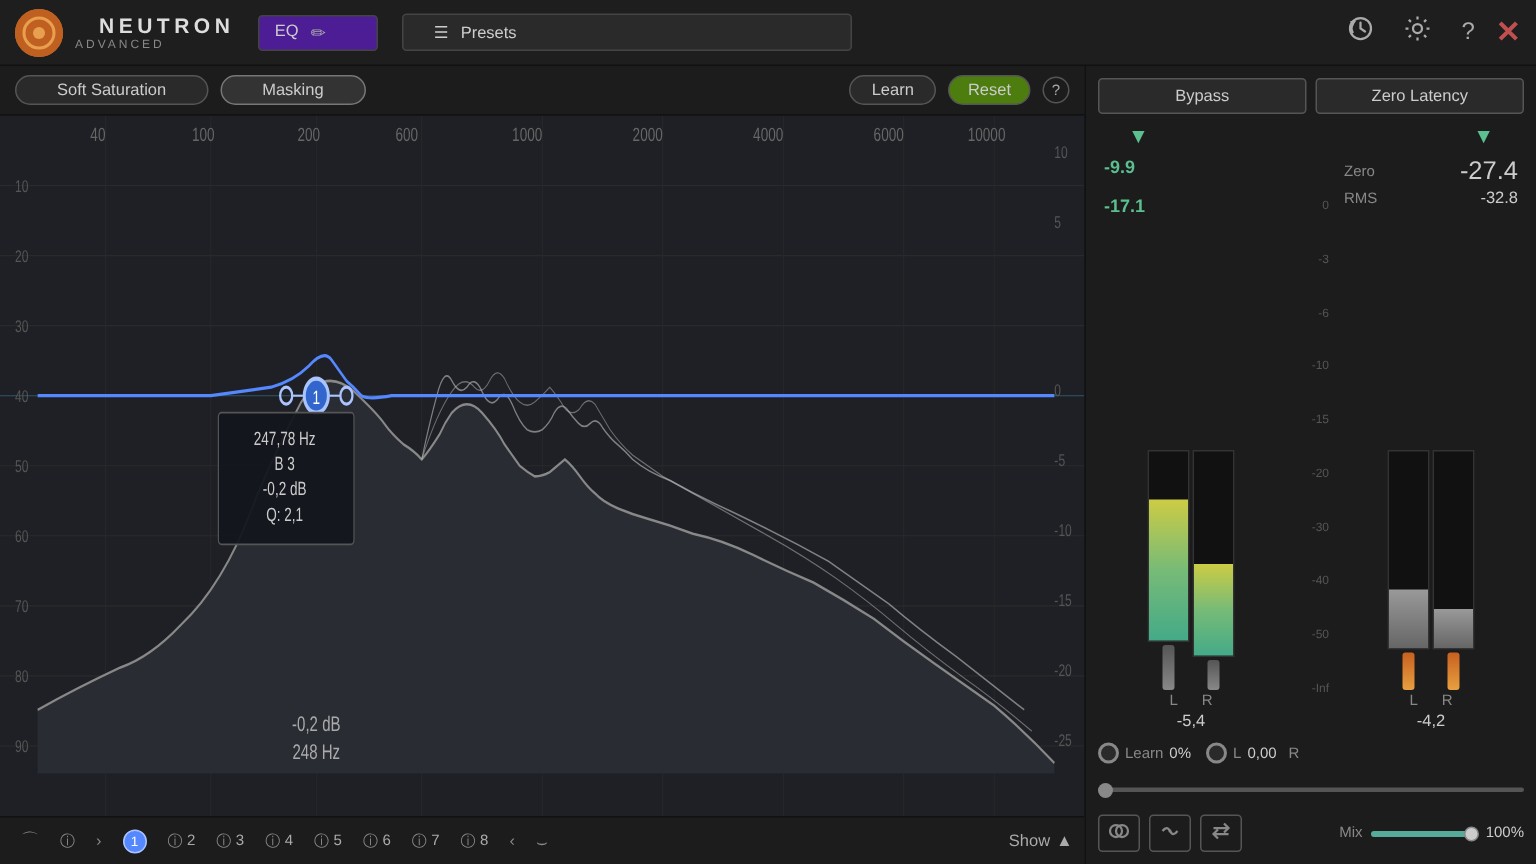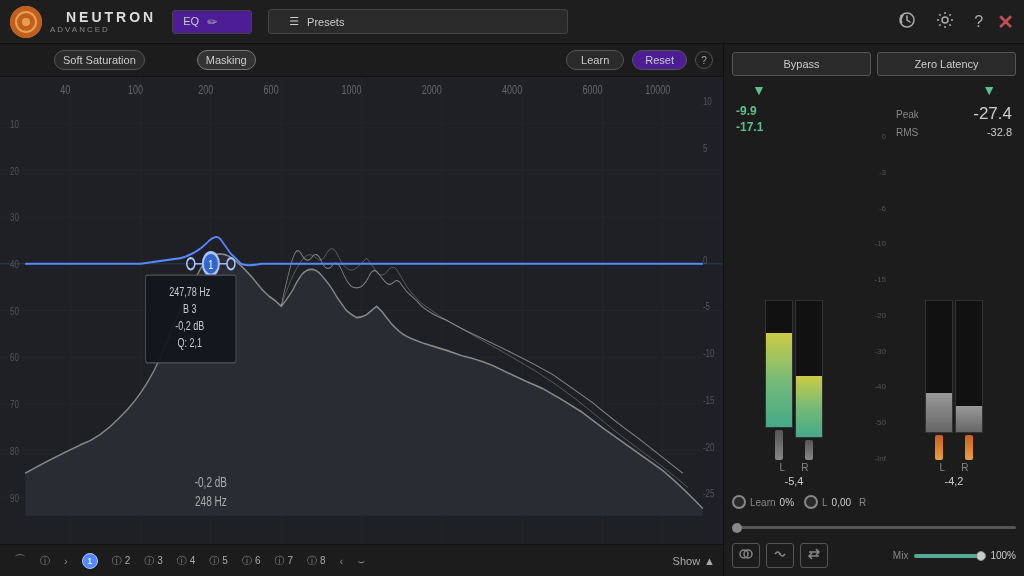--- a/index.html
+++ b/index.html
@@ -122,42 +122,41 @@
       align-items: center;
       padding: 6px 10px;
       gap: 8px;
       background: #1c1c1c;
       border-bottom: 1px solid #111;
     }
     .toolbar-btn {
       background: #2a2a2a;
       border: 1px solid #555;
       border-radius: 12px;
-      padding: 3px 8px;
+      padding: 3px 27px;
       color: #ccc;
       font-size: 11px;
       cursor: pointer;
-      margin-left: 44px;
     }
     .toolbar-btn.active {
       background: #333;
       border-color: #777;
     }
     .spacer { flex: 1; }
     .learn-btn {
       background: #2a2a2a;
       border: 1px solid #555;
       border-radius: 12px;
       padding: 3px 14px;
       color: #ccc;
       font-size: 11px;
       cursor: pointer;
     }
     .reset-btn {
-      background: #4c1d95;
+      background: #4d7c0f;
       border: 1px solid #555;
       border-radius: 12px;
       padding: 3px 12px;
       color: #ccc;
       font-size: 11px;
       cursor: pointer;
     }
     .help-btn {
       background: none;
       border: 1px solid #555;
@@ -501,21 +500,21 @@
     <div style="display:flex; justify-content:space-between; padding:0 20px;">
       <span style="color:#5bbf8f;font-size:14px;">▼</span>
       <span style="color:#5bbf8f;font-size:14px;">▼</span>
     </div>
 
     <div style="display:flex; gap:6px; flex:1; min-height:0;">
 
       <div style="display:flex;flex-direction:column;align-items:center;flex:1;">
 
         <div style="width:100%;padding:0 4px;">
-          <div style="display:flex;align-items:center;justify-content:space-between;margin-bottom:2px;">
+          <div style="display:flex;align-items:center;justify-content:space-between;margin-bottom:12px;">
             <span style="color:#5bbf8f;font-size:12px;font-weight:bold;">-9.9</span>
           </div>
           <div style="display:flex;align-items:center;justify-content:space-between;">
             <span style="color:#5bbf8f;font-size:12px;font-weight:bold;">-17.1</span>
           </div>
         </div>
 
         <div style="display:flex;gap:2px;align-items:flex-end;flex:1;margin-top:4px;width:100%;justify-content:center;">
 
           <div style="display:flex;flex-direction:column;align-items:center;height:160px;">
@@ -548,21 +547,21 @@
         <span>-30</span>
         <span>-40</span>
         <span>-50</span>
         <span>-Inf</span>
       </div>
 
       <div style="display:flex;flex-direction:column;align-items:center;flex:1;">
 
         <div style="width:100%;padding:0 4px;">
           <div style="display:flex;align-items:center;justify-content:space-between;margin-bottom:2px;">
-            <span style="color:#888;font-size:10px;">Peak</span>
+            <span style="color:#888;font-size:10px;">Zero</span>
             <span style="color:#ccc;font-size:17px;">-27.4</span>
           </div>
           <div style="display:flex;align-items:center;justify-content:space-between;">
             <span style="color:#888;font-size:10px;">RMS</span>
             <span style="color:#ccc;font-size:11px;">-32.8</span>
           </div>
         </div>
 
         <div style="display:flex;gap:2px;align-items:flex-end;flex:1;margin-top:4px;width:100%;justify-content:center;">
           <div style="display:flex;flex-direction:column;align-items:center;height:160px;">

